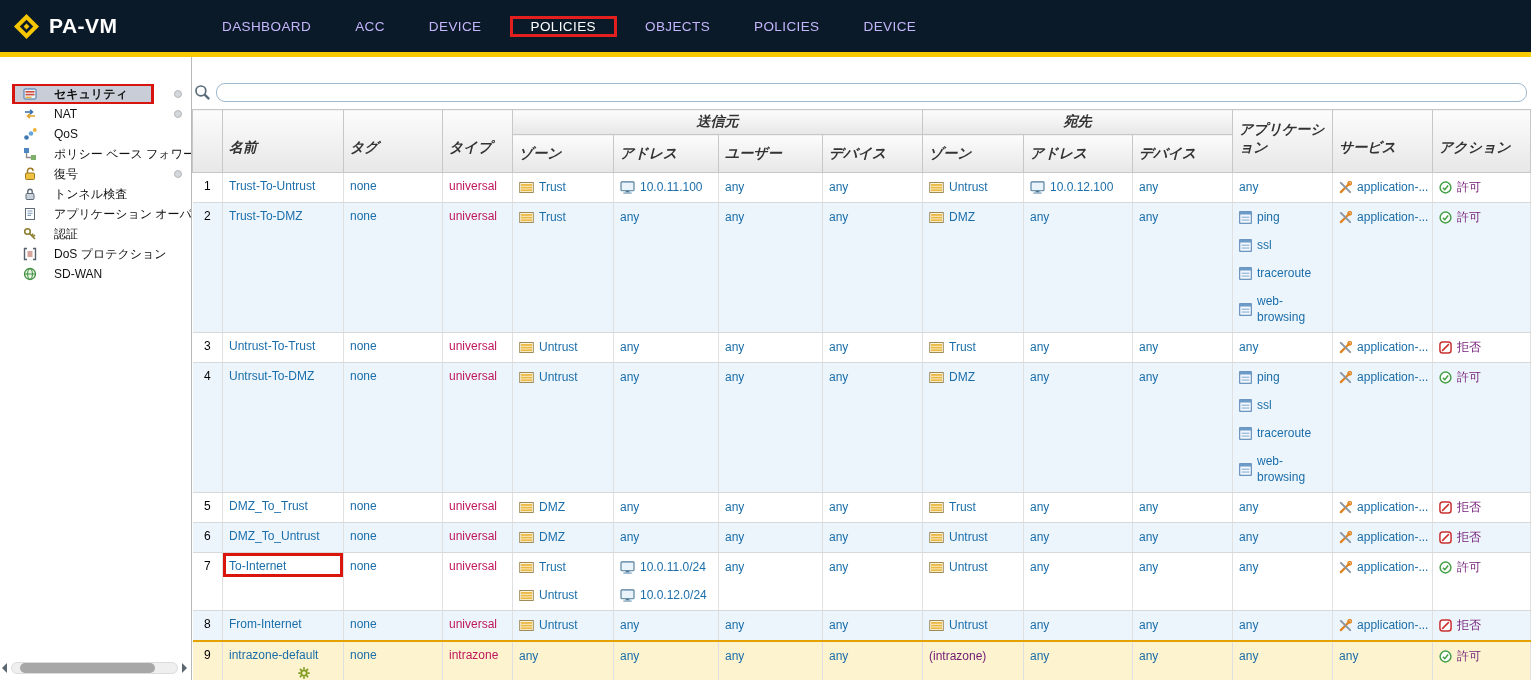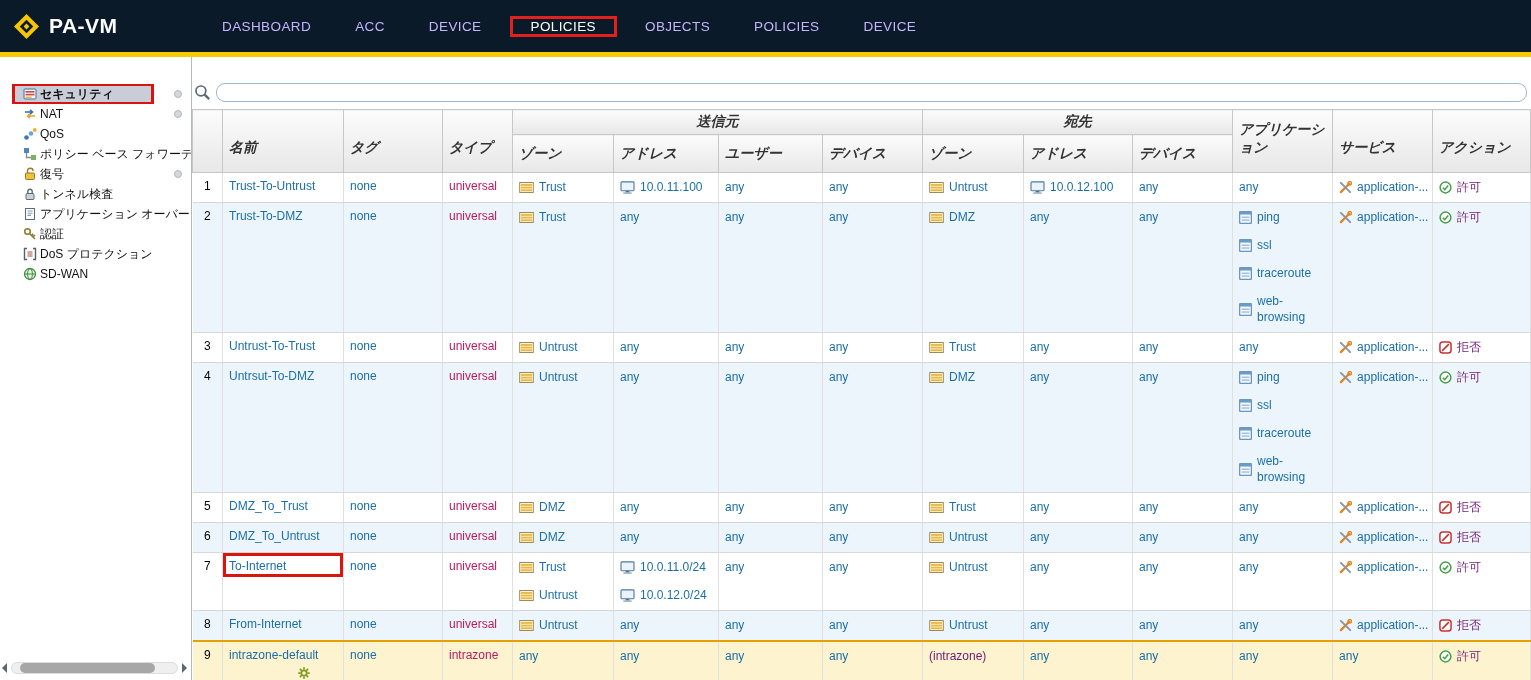--- a/index.html
+++ b/index.html
@@ -16,21 +16,21 @@
   .nav-annot { border:3px solid #e3201d; margin:0 6px; }
   .nav-annot .nav-item { padding:5px 18px; color:#fff; }
   .yellow-bar { height:5px; background:#f8cb00; }
 
   
   .content { display:flex; height:623px; }
   .sidebar { width:192px; flex:none; border-right:1px solid #b9b9b9; padding-top:27px; position:relative; background:#fff; }
   .main { flex:1; min-width:0; display:flex; flex-direction:column; overflow:hidden; }
 
   
-  .side-item { height:20px; display:flex; align-items:center; gap:3px; padding-left:23px; position:relative; cursor:pointer; white-space:nowrap; overflow:hidden; }
+  .side-item { height:20px; display:flex; align-items:center; gap:17px; padding-left:23px; position:relative; cursor:pointer; white-space:nowrap; overflow:hidden; }
   .side-item .sic { width:14px; height:14px; flex:none; }
   .side-label { font-size:12px; color:#111; }
   .side-item.selected .side-label { font-weight:bold; }
   .side-item.selected .sic, .side-item.selected .side-label { position:relative; }
   .annot-side { position:absolute; left:12px; right:37px; top:-1px; bottom:-1px; background:#c8cdd7; border:3px solid #d6150f; pointer-events:none; }
   .dot { position:absolute; right:9px; top:6px; width:8px; height:8px; border-radius:50%; background:#d4d8db; border:1px solid #b3b8bc; }
 
   
   .hscroll { position:absolute; left:2px; right:4px; bottom:5px; height:14px; display:flex; align-items:center; }
   .arr { width:0; height:0; border:5px solid transparent; flex:none; }

